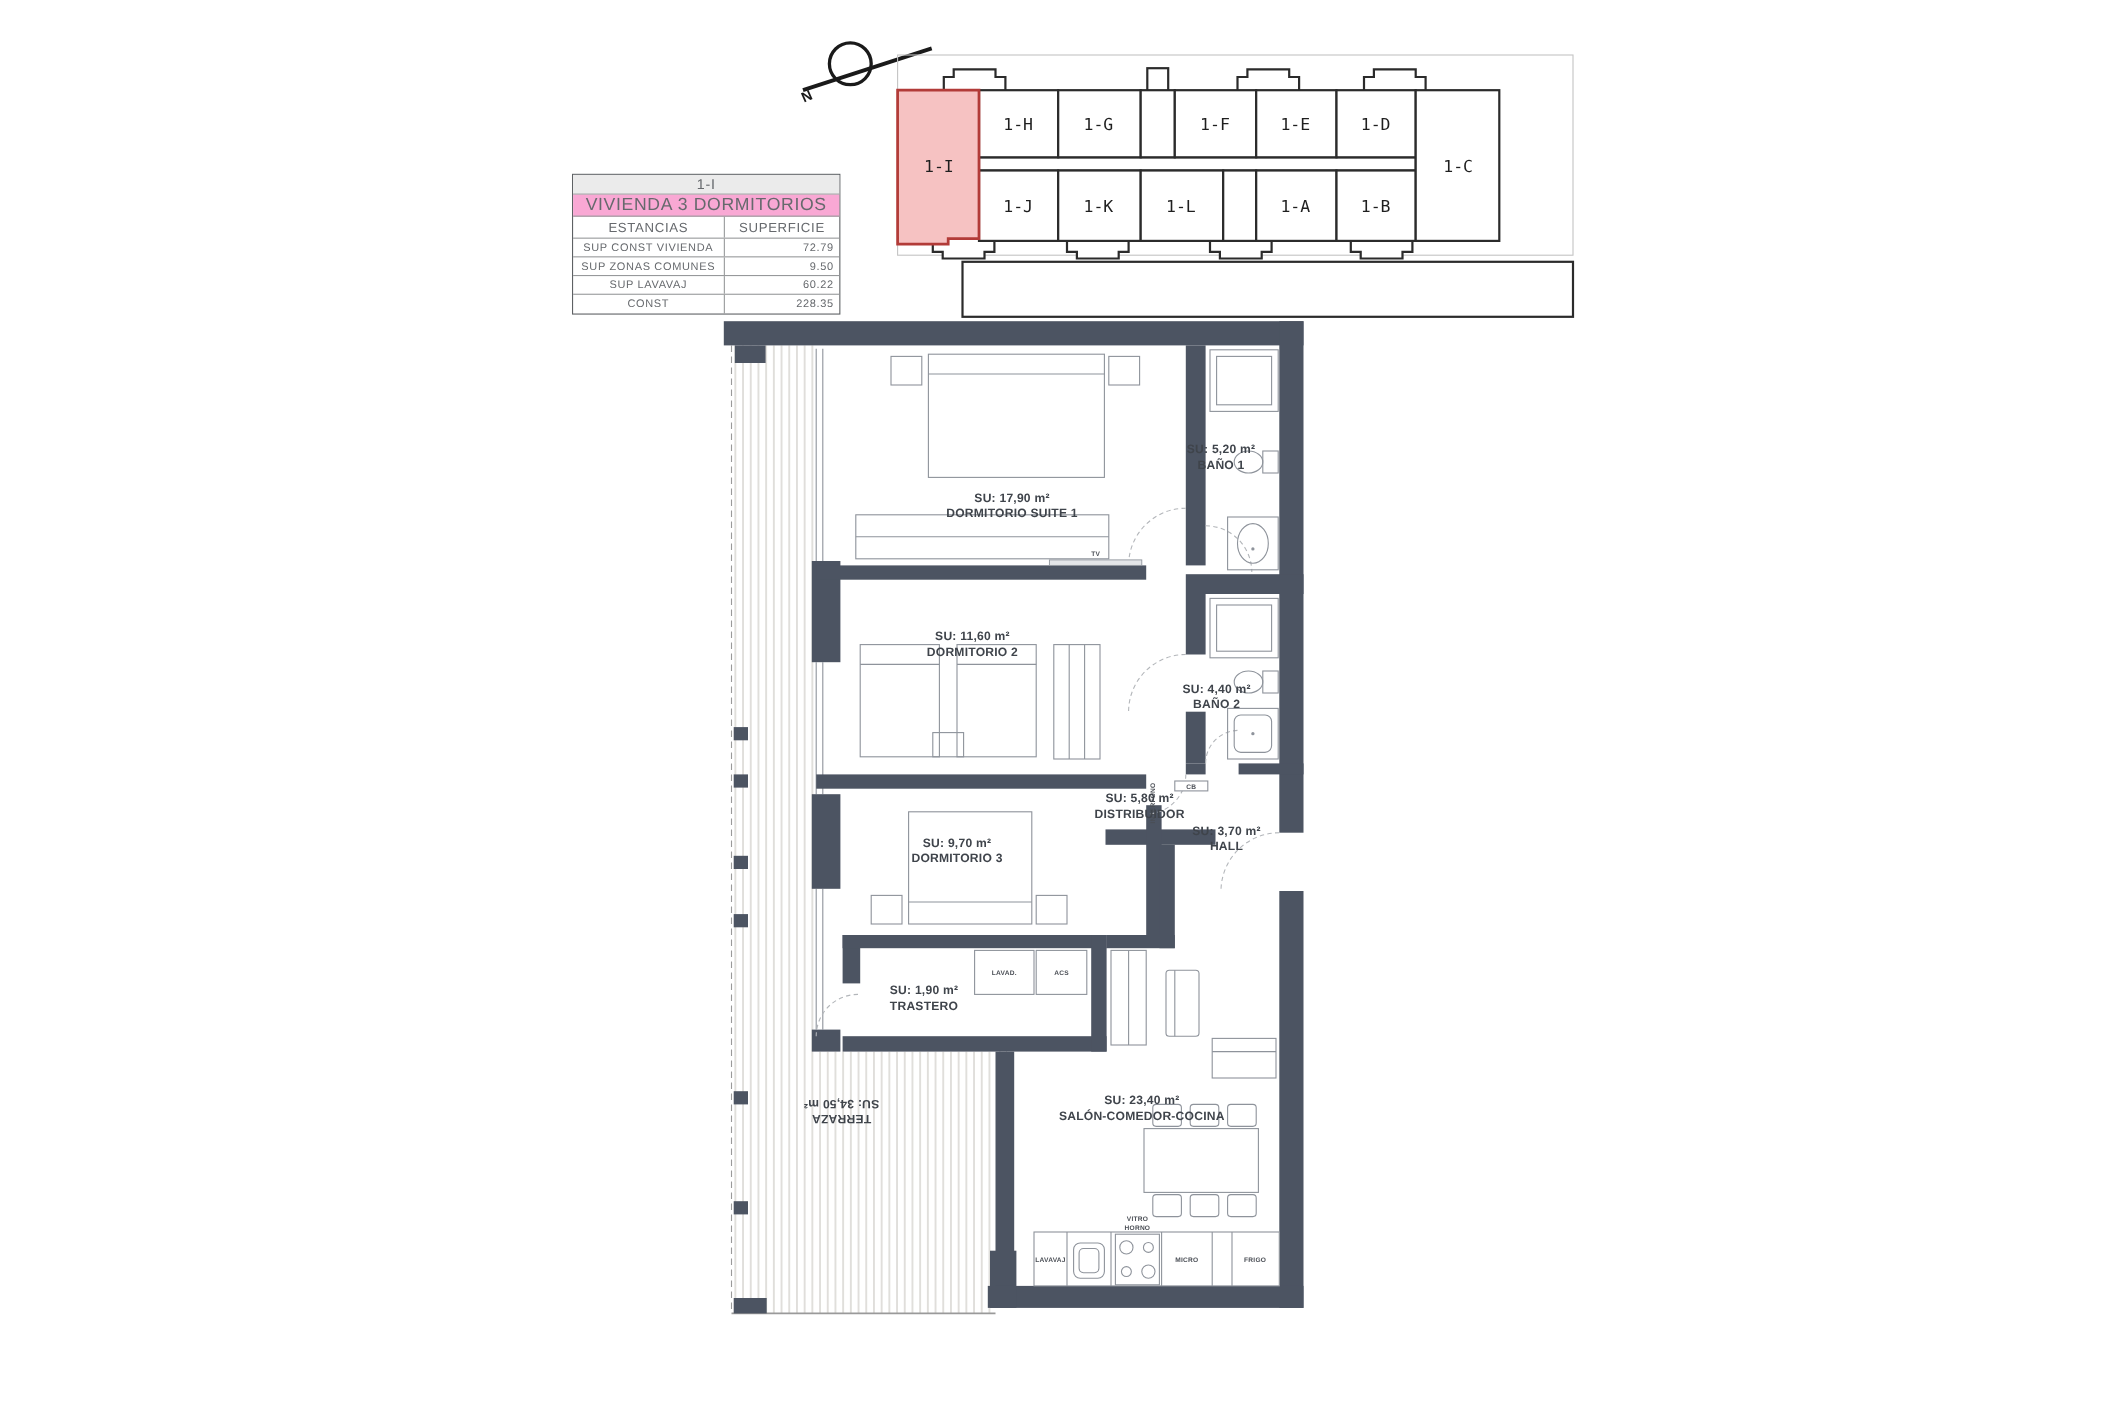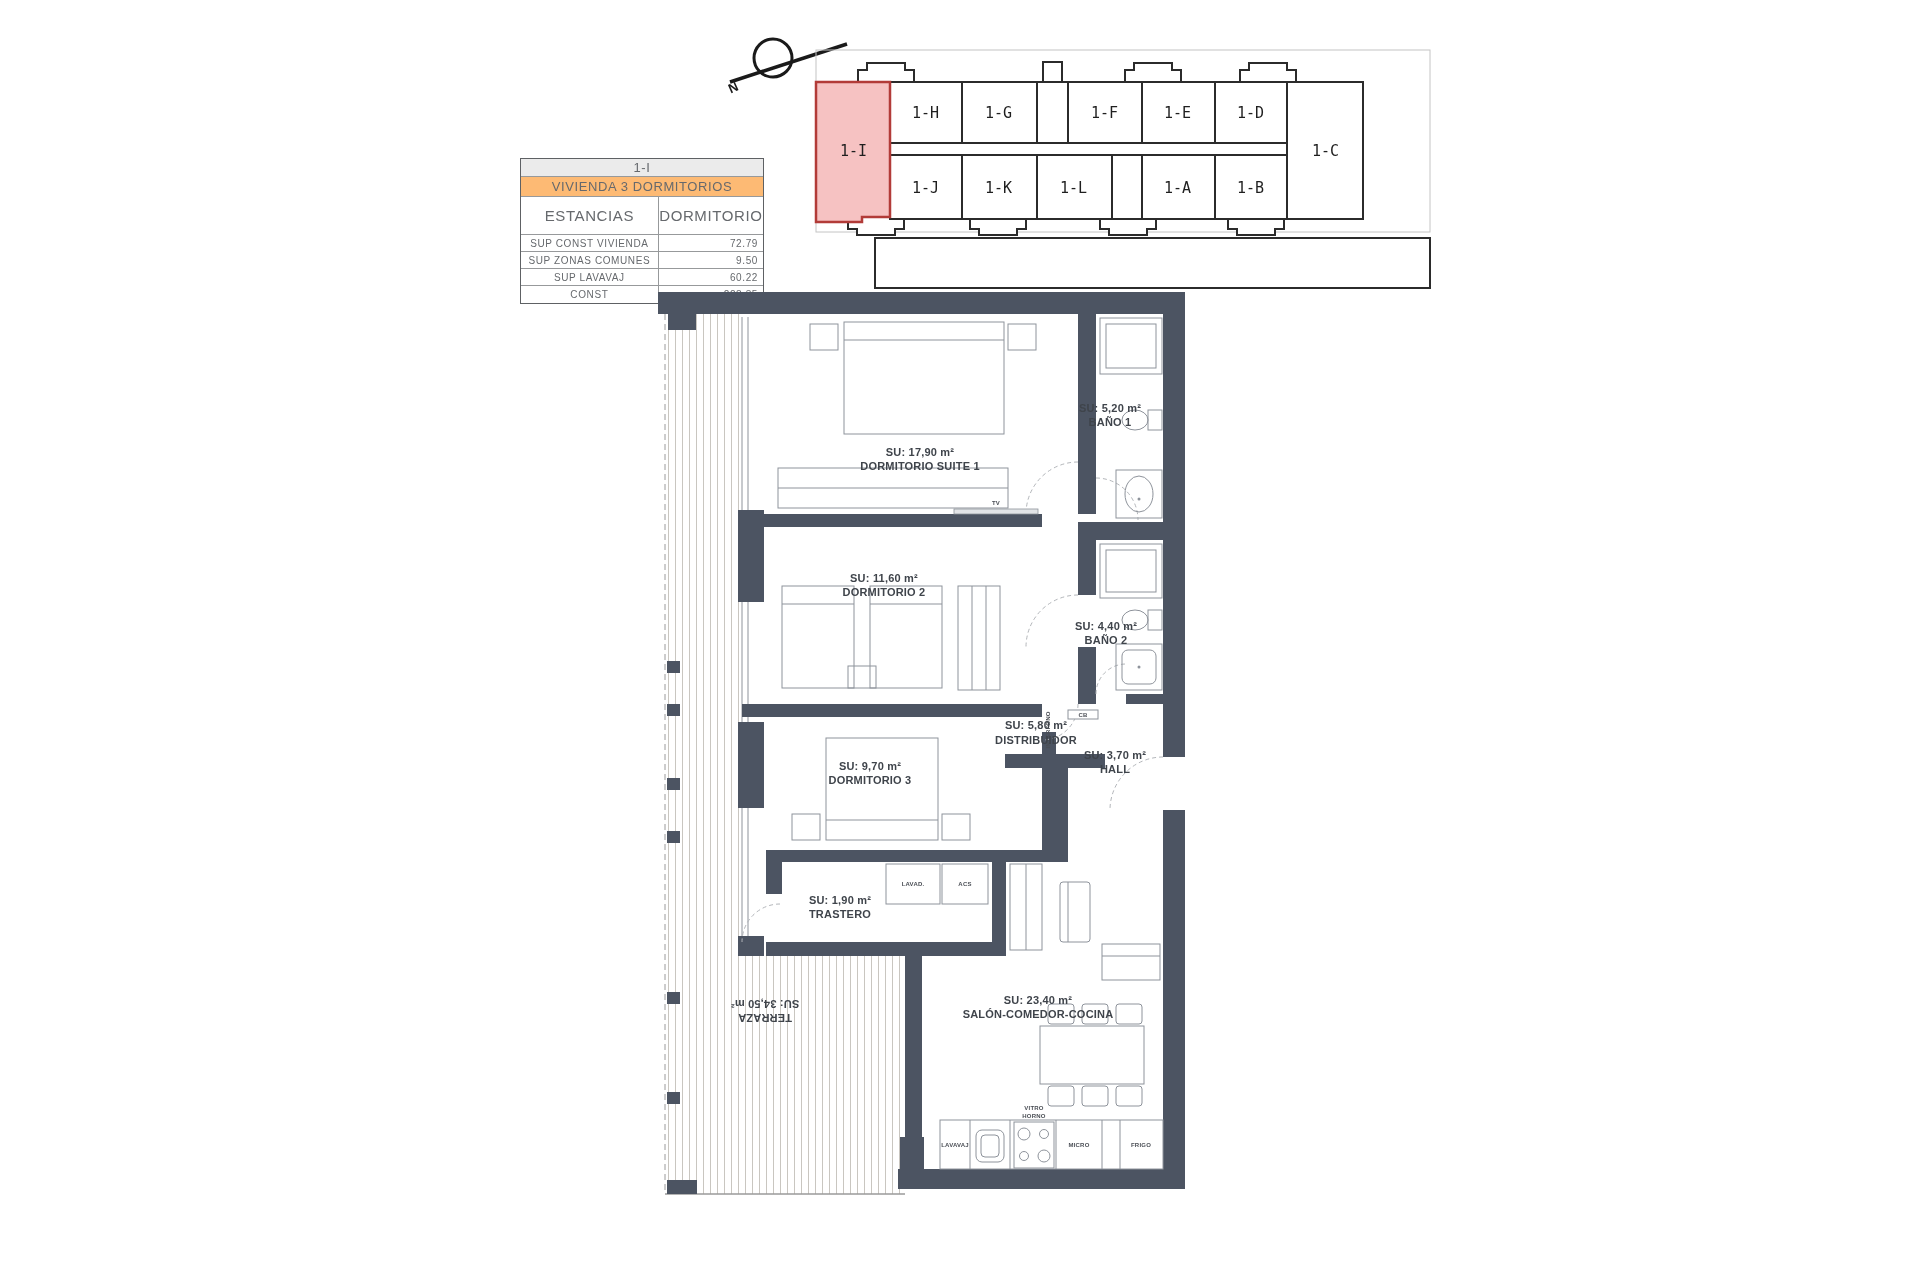--- a/index.html
+++ b/index.html
@@ -4,22 +4,22 @@
 <style>
   *{margin:0;padding:0;box-sizing:border-box}
   html,body{width:1920px;height:1280px;background:#fff;font-family:"Liberation Sans",sans-serif;overflow:hidden}
   .page{position:relative;width:1920px;height:1280px;background:#fff}
 
   
   .summary-table{position:absolute;left:520px;top:158px;width:244px;border:1px solid #5e6164;color:#66696d;letter-spacing:.6px;background:#fff}
   .st-row{border-bottom:1px solid #97999b;display:flex;align-items:center;justify-content:center;text-align:center}
   .st-row:last-child{border-bottom:none}
   .st-unit{height:18px;background:#ebebeb;font-size:13px}
-  .st-type{height:20px;background:#fdba74;font-size:13px}
-  .st-head{height:38px;font-size:15px}
+  .st-type{height:20px;background:#f9a8d4;font-size:16px}
+  .st-head{height:20px;font-size:12px}
   .st-data{height:17px;font-size:10px}
   .st-c1{width:56.5%;display:flex;align-items:center;justify-content:center;height:100%}
   .st-c2{width:43.5%;border-left:1px solid #97999b;display:flex;align-items:center;justify-content:center;height:100%}
   .st-data .st-c2{justify-content:flex-end;padding-right:5px}
 
   
   svg{position:absolute;overflow:visible}
   .kp-label{font-family:"DejaVu Sans Mono","Liberation Mono",monospace;font-size:15px;fill:#1f1f1f}
   .rl{font-family:"Liberation Sans",sans-serif;font-size:11px;font-weight:600;fill:#3f444b;letter-spacing:.2px;text-anchor:middle}
   .sl{font-family:"Liberation Sans",sans-serif;font-size:6px;font-weight:600;fill:#4a4e55;letter-spacing:.2px;text-anchor:middle}
@@ -34,21 +34,21 @@
 </head>
 <body>
 
 <div class="page">
 
   <div class="summary-table">
     <div class="st-row st-unit">1-I</div>
     <div class="st-row st-type">VIVIENDA 3 DORMITORIOS</div>
     <div class="st-row st-head">
       <div class="st-c1">ESTANCIAS</div>
-      <div class="st-c2">DORMITORIO</div>
+      <div class="st-c2">SUPERFICIE</div>
     </div>
     <div class="st-row st-data">
       <div class="st-c1">SUP CONST VIVIENDA</div>
       <div class="st-c2">72.79</div>
     </div>
     <div class="st-row st-data">
       <div class="st-c1">SUP ZONAS COMUNES</div>
       <div class="st-c2">9.50</div>
     </div>
     <div class="st-row st-data">

